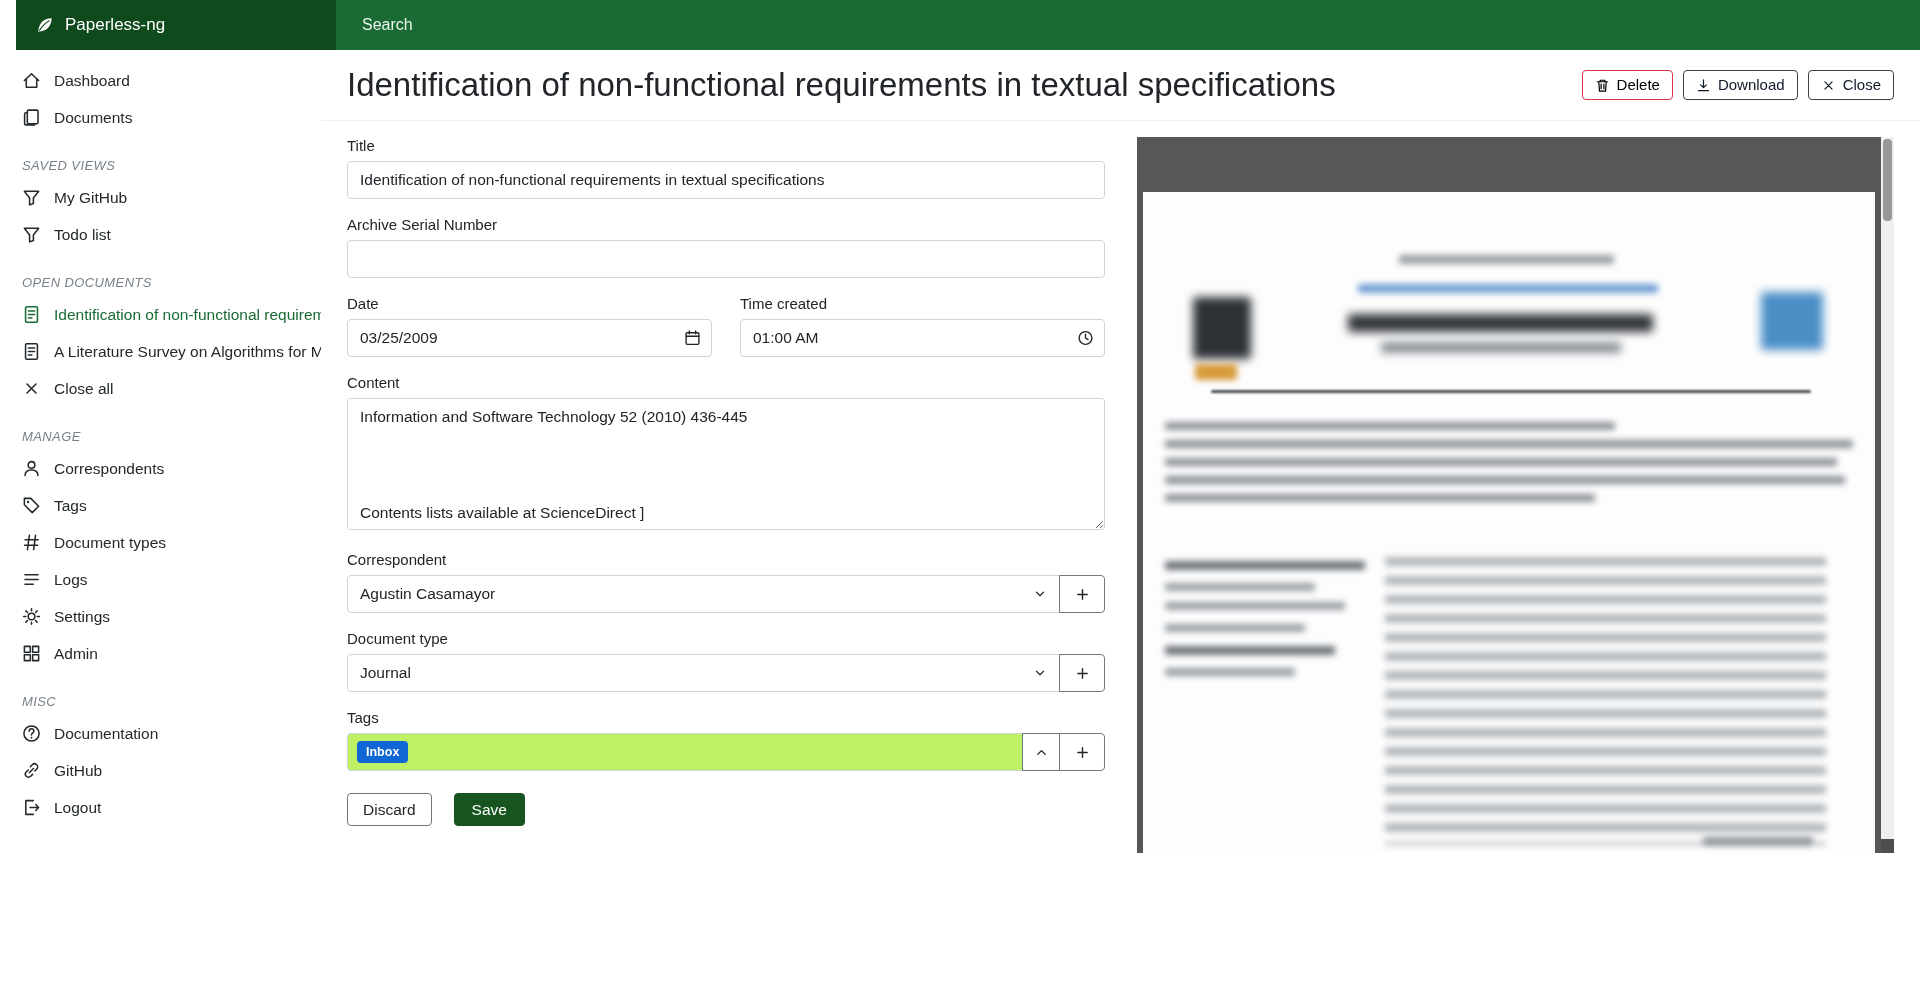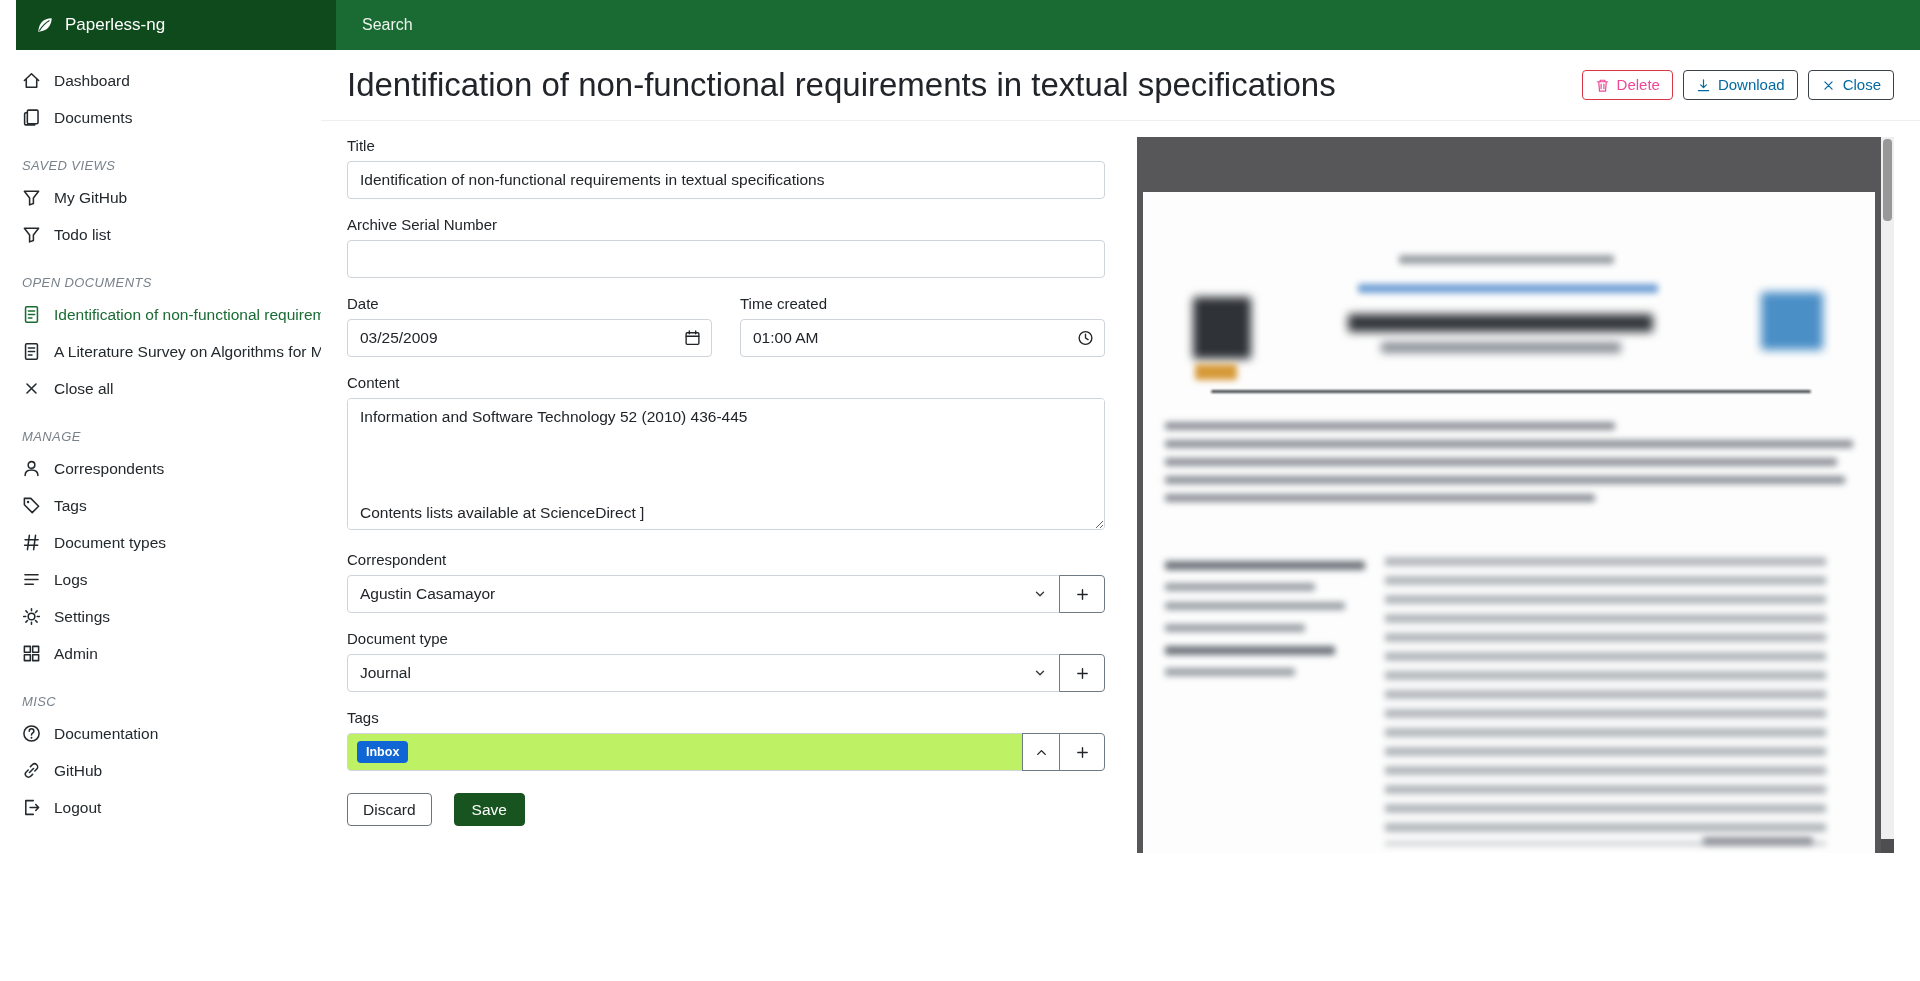--- a/index.html
+++ b/index.html
@@ -51,22 +51,22 @@
     padding: 16px 26px; border-bottom: 1px solid #edeff1;
   }
   .page-title { font-size: 33px; font-weight: 400; color: #212529; }
   .hdr-btns { display: flex; gap: 10px; }
   .btn {
     display: inline-flex; align-items: center; gap: 7px; padding: 5px 12px;
     font-size: 15px; border-radius: 4px; background: #fff; cursor: pointer;
     font-family: inherit; line-height: 1.25;
   }
   .btn svg { width: 15px; height: 15px; stroke: currentColor; fill: none; stroke-width: 1.3; stroke-linecap: round; stroke-linejoin: round; }
-  .btn-danger-o { border: 1px solid #dc3545; color: #ec4899; text-align: center; }
-  .btn-dark-o { border: 1px solid #3c4248; color: #0369a1; }
+  .btn-danger-o { border: 1px solid #dc3545; color: #000000; text-align: center; }
+  .btn-dark-o { border: 1px solid #3c4248; color: #0f172a; }
 
   
   .content { display: flex; padding: 16px 26px 0 26px; align-items: flex-start; }
   .doc-form { width: 758px; flex: 0 0 758px; margin-right: 32px; }
   .fg { margin-bottom: 17px; }
   .fg label { display: block; font-size: 15px; color: #212529; margin-bottom: 7px; }
   .form-control {
     width: 100%; height: 38px; border: 1px solid #ced4da; border-radius: 4px;
     padding: 6px 12px; font-size: 15.5px; color: #212529; font-family: inherit;
     background: #fff; outline: none;

